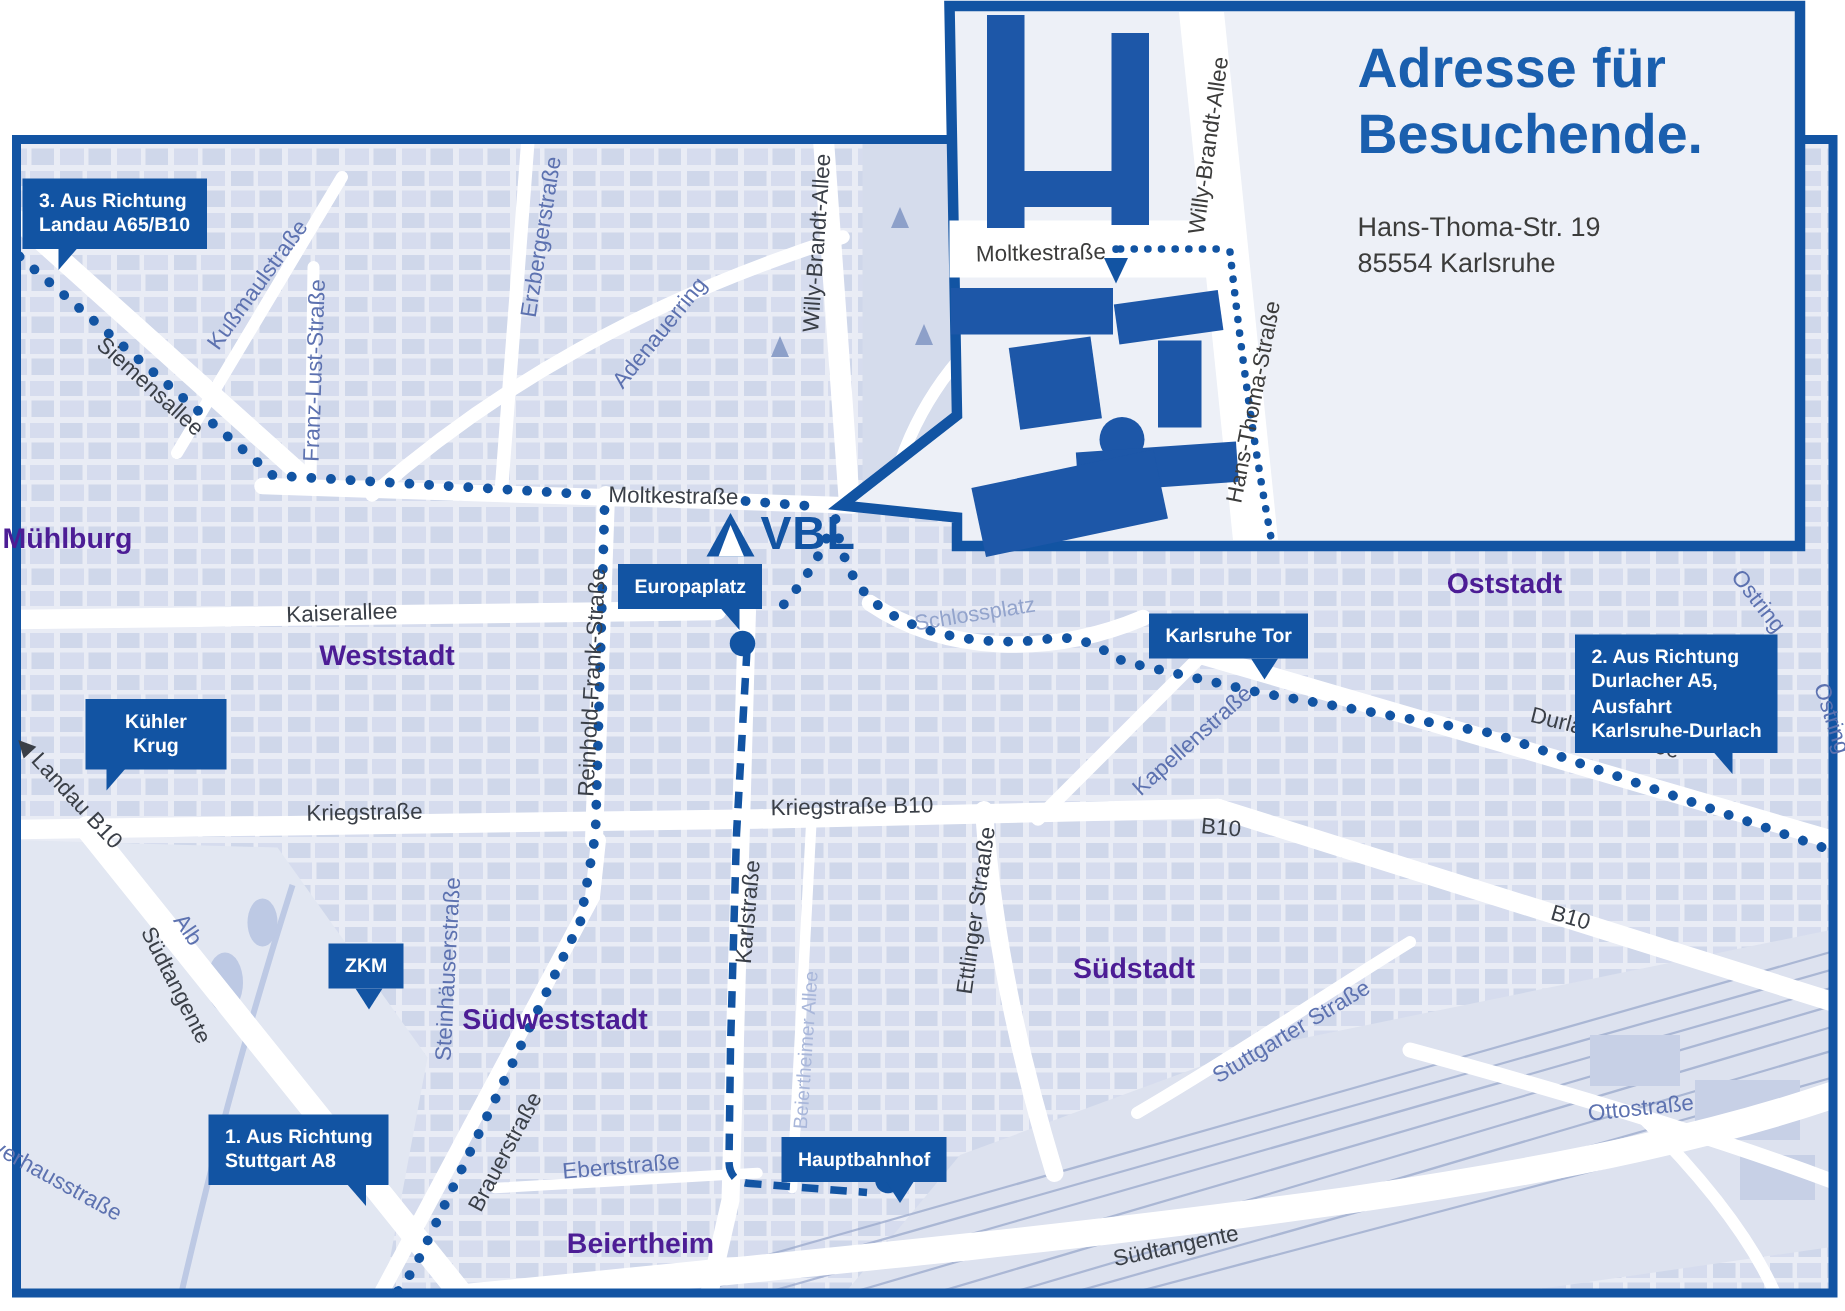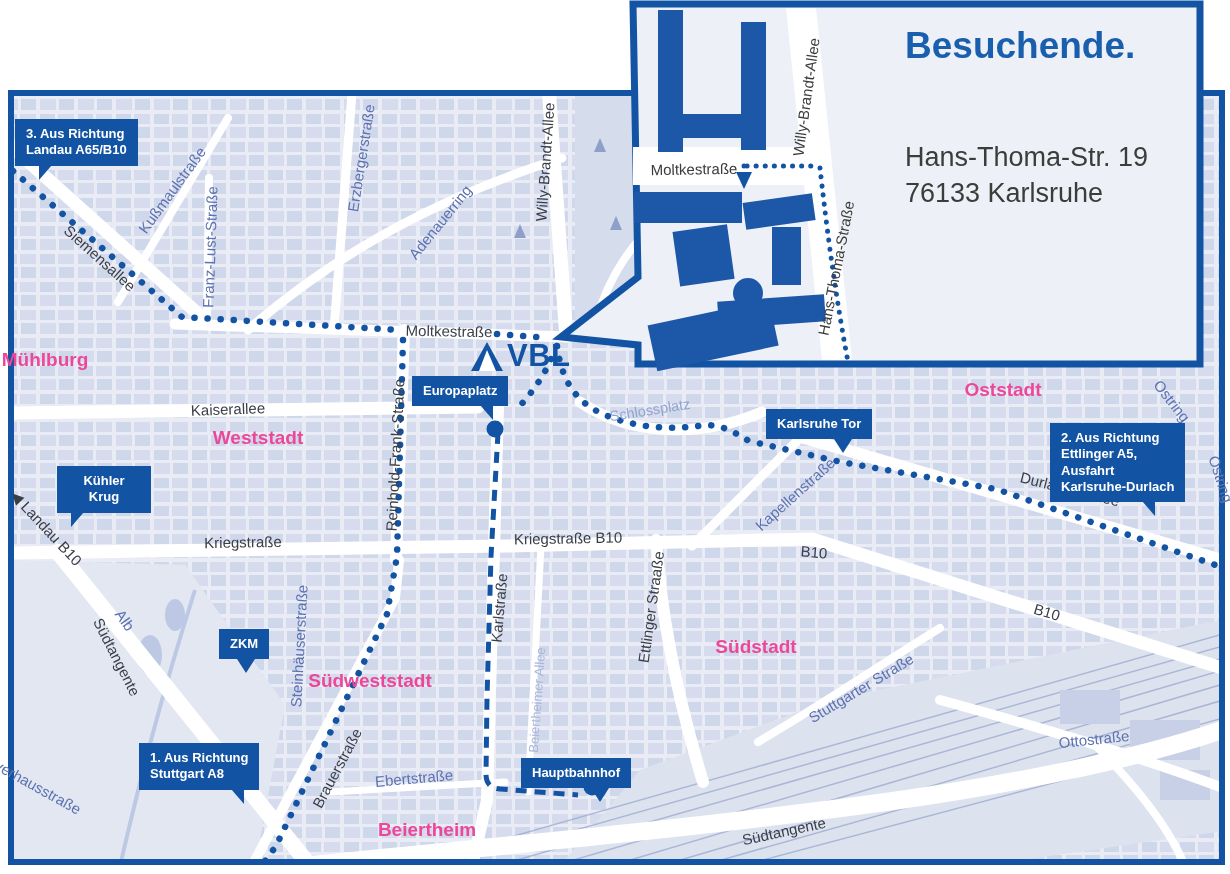--- a/index.html
+++ b/index.html
@@ -7,36 +7,36 @@
     position:relative;width:1230px;height:874px;overflow:hidden;
     font-family:"Liberation Sans",sans-serif;background:#fff;
     --accent:#1254a3; --bld:#1d57a8; --title:#1a5fae;
   }
   .stage svg.base{position:absolute;left:0;top:0;z-index:1;}
   .lbl{position:absolute;white-space:nowrap;z-index:20;font-size:15px;
        transform:translate(-50%,-50%) rotate(var(--r,0deg));}
   .st-dark{color:#3a3f47;}
   .st-blue{color:#5d72b0;}
   .st-light{color:#a9b7da;font-size:13px;}
-  .area{color:#ec4899;font-weight:bold;font-size:19px;}
+  .area{color:#4c1d95;font-weight:bold;font-size:19px;}
   .area-sm{color:#93a4cc;font-size:14.5px;}
   .inset-lbl{color:#3c3c3b;font-size:15px;z-index:45;}
   .badge{position:absolute;background:var(--accent);color:#fff;font-weight:bold;
          font-size:13px;line-height:1.25;padding:7px 11px;white-space:nowrap;z-index:30;}
   .badge.center{text-align:center;}
   .badge .tail{position:absolute;width:0;height:0;border-style:solid;bottom:-14px;}
   .tail-dl{border-width:15px 13px 0 0;border-color:var(--accent) transparent transparent transparent;}
   .tail-dr{border-width:15px 0 0 13px;border-color:var(--accent) transparent transparent transparent;}
   .tail-mid{border-width:14px 9px 0 9px;border-color:var(--accent) transparent transparent transparent;}
   .vbl{position:absolute;left:470px;top:338px;display:flex;align-items:center;gap:3px;z-index:25;}
   .vbl .vbl-text{font-size:31px;font-weight:bold;color:var(--accent);letter-spacing:0.5px;}
   .inset-title{position:absolute;left:905px;top:24px;color:var(--title);
                font-size:37px;font-weight:bold;line-height:1.18;z-index:45;}
   .inset-addr{position:absolute;left:905px;top:140px;color:#3c3c3b;
-              font-size:27px;line-height:1.32;z-index:45;}
+              font-size:18px;line-height:1.32;z-index:45;}
 </style>
 </head>
 <body>
 
 <div class="stage" style="--accent: #1254a3; --bld: #1d57a8; --title: #1a5fae;">
 
   <svg class="base" width="1230" height="874" viewBox="0 0 1230 874">
     <defs>
       <pattern id="blk" width="38" height="28" patternUnits="userSpaceOnUse">
         <rect width="38" height="28" fill="#e9ecf5"></rect>
@@ -154,25 +154,26 @@
 
   <div class="vbl">
     <svg width="34" height="31" viewBox="0 0 34 31">
       <polygon points="1,30 17,1 33,30" fill="var(--accent)"></polygon>
       <polygon points="17,9 9,30 26,30" fill="#ffffff"></polygon>
     </svg>
     <span class="vbl-text">VBL</span>
   </div>
 
   <div class="inset-title">
+    <div>Adresse für</div>
     <div>Besuchende.</div>
   </div>
   <div class="inset-addr">
     <div>Hans-Thoma-Str. 19</div>
-    <div>76133 Karlsruhe</div>
+    <div>85554 Karlsruhe</div>
   </div>
 
   <div id="labels-layer">
       <span class="lbl st-dark" style="left: 100px; top: 258px; --r: 42deg;">Siemensallee</span>
       <span class="lbl st-dark" style="left: 449px; top: 331px; --r: 1deg;">Moltkestraße</span>
       <span class="lbl st-dark" style="left: 545px; top: 162px; --r: -86deg;">Willy-Brandt-Allee</span>
       <span class="lbl st-dark" style="left: 228px; top: 409px; --r: -2deg;">Kaiserallee</span>
       <span class="lbl st-dark" style="left: 243px; top: 542px; --r: -1deg;">Kriegstraße</span>
       <span class="lbl st-dark" style="left: 568px; top: 538px; --r: -1deg;">Kriegstraße B10</span>
       <span class="lbl st-dark" style="left: 814px; top: 552px; --r: 5deg;">B10</span>
@@ -228,21 +229,21 @@
       <div class="badge" style="left: 412px; top: 376px;">
         <div>Europaplatz</div>
         <span class="tail tail-dr" style="left: 68px;"></span>
       </div>
       <div class="badge" style="left: 766px; top: 409px;">
         <div>Karlsruhe Tor</div>
         <span class="tail tail-mid" style="left: 68px;"></span>
       </div>
       <div class="badge" style="left: 1050px; top: 423px;">
         <div>2. Aus Richtung</div>
-        <div>Ettlinger A5,</div>
+        <div>Durlacher A5,</div>
         <div>Ausfahrt</div>
         <div>Karlsruhe-Durlach</div>
         <span class="tail tail-dr" style="left: 92px;"></span>
       </div>
       <div class="badge" style="left: 521px; top: 742px; margin-top: 16px;">
         <div>Hauptbahnhof</div>
         <span class="tail tail-mid" style="left: 70px;"></span>
       </div>
       <div class="badge" style="left: 139px; top: 715px; margin-top: 28px;">
         <div>1. Aus Richtung</div>

